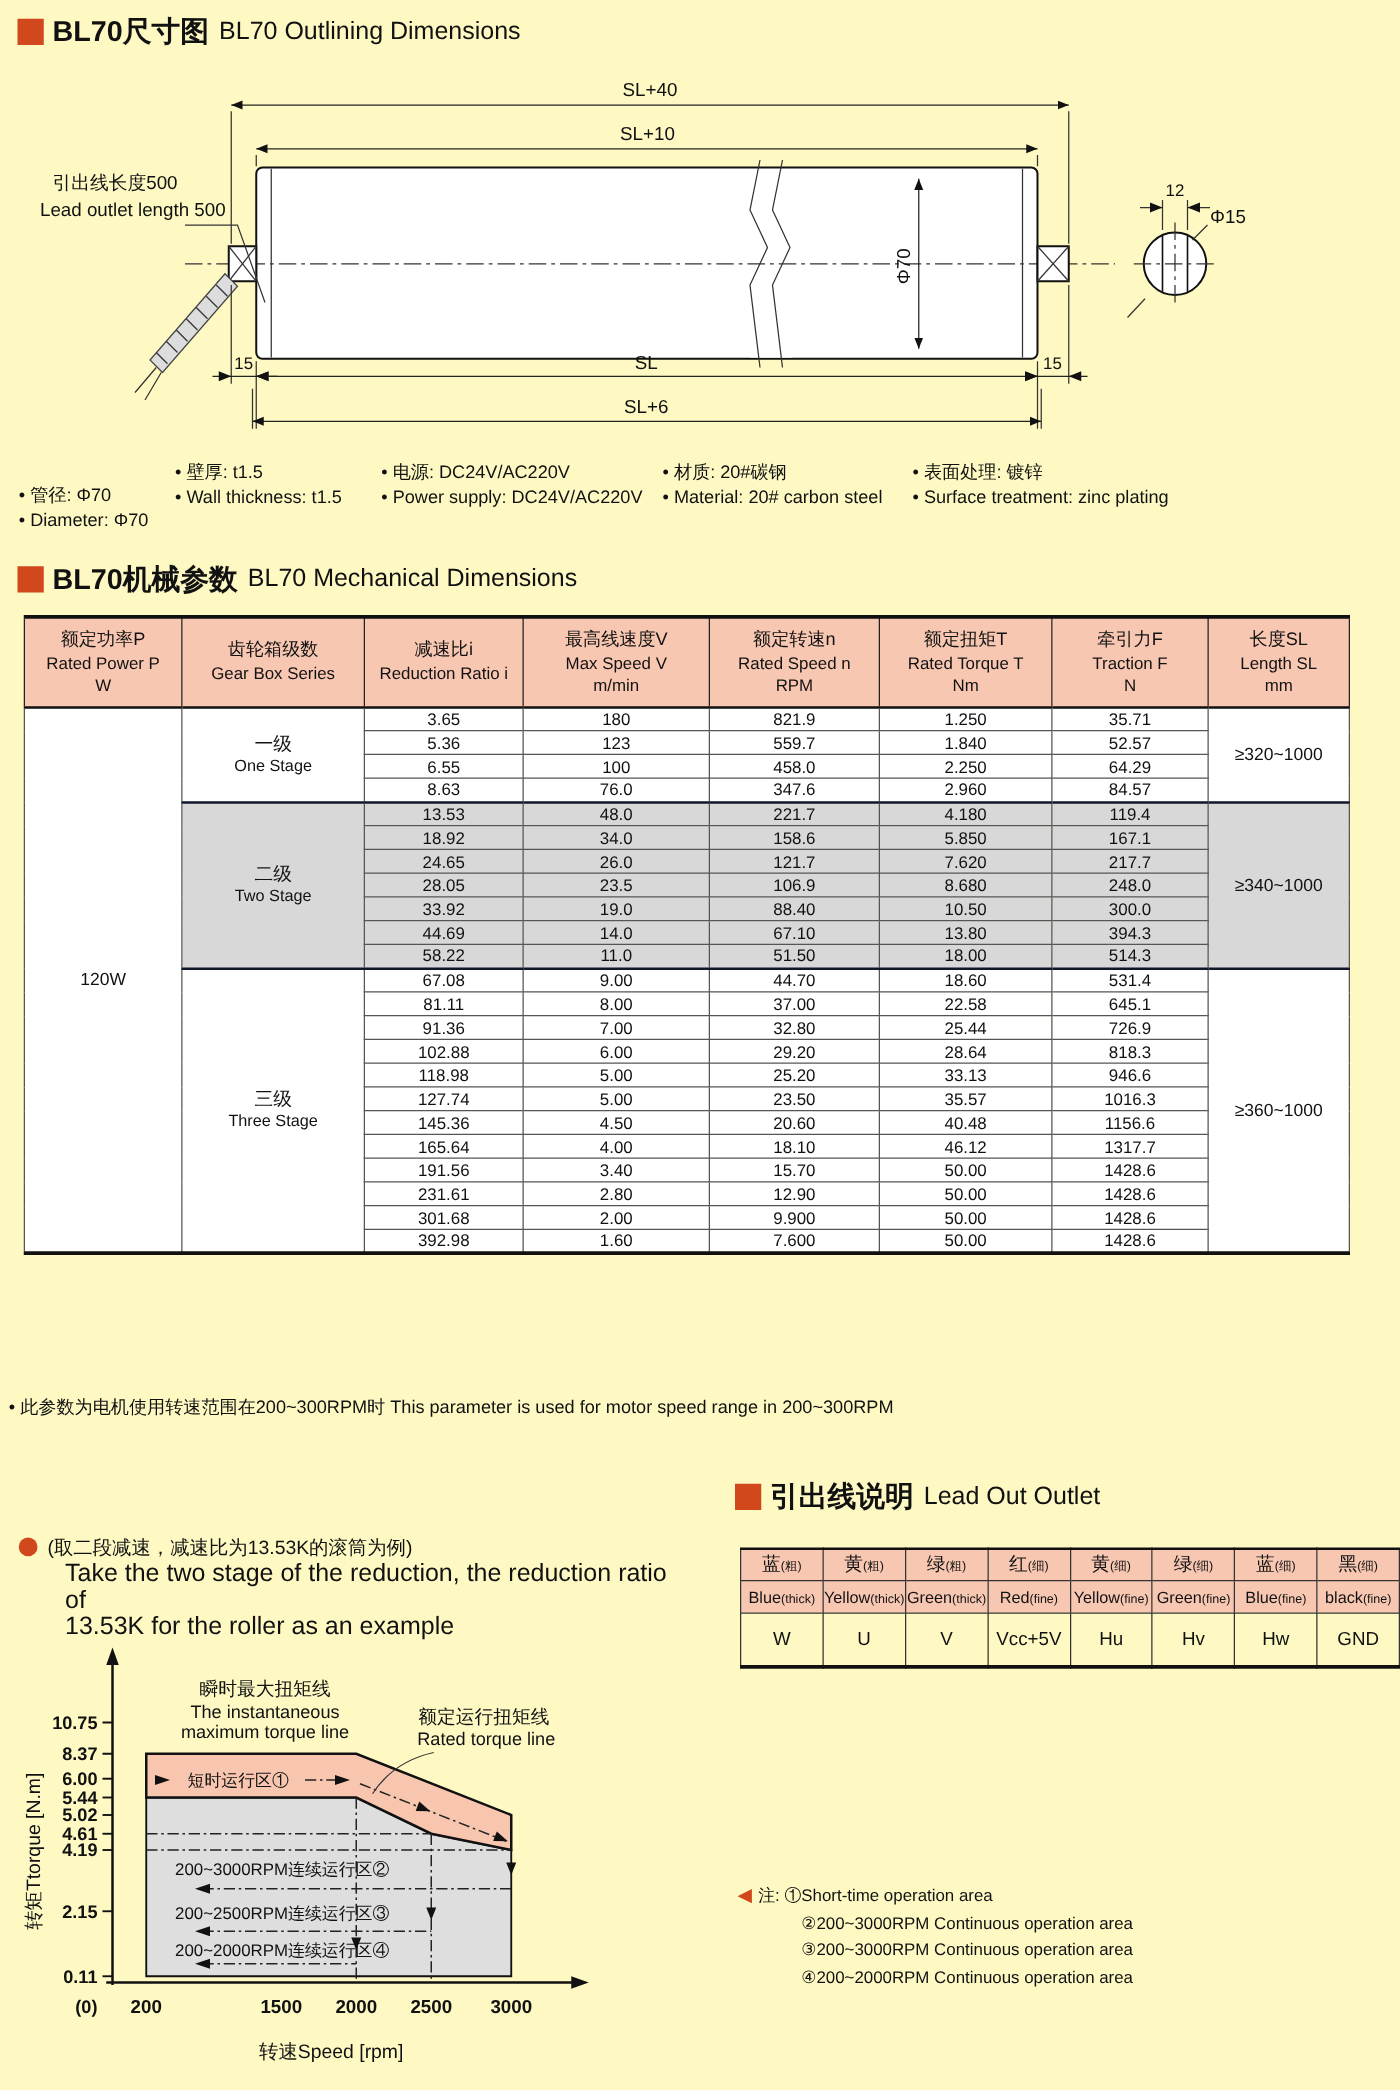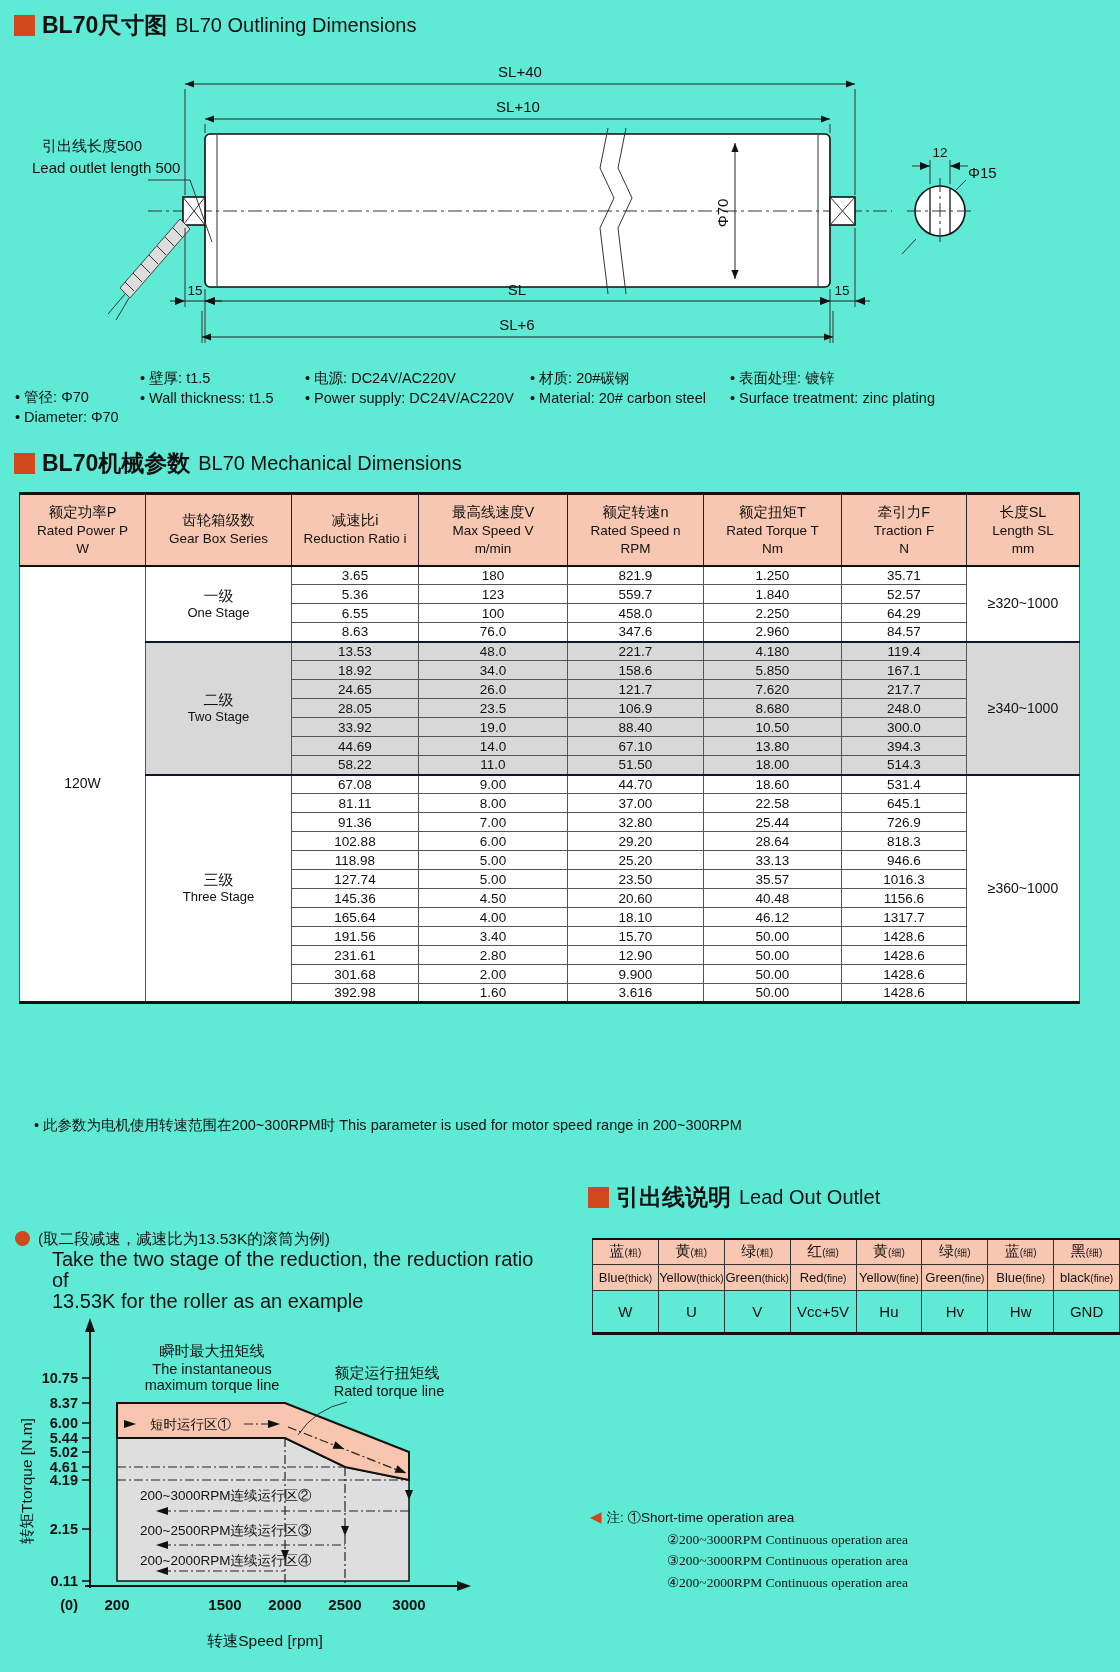--- a/index.html
+++ b/index.html
@@ -1,18 +1,18 @@
 <!DOCTYPE html>
 <html><head>
 <meta charset="utf-8">
 <style>
   :root{ --accent:#d0481b; --hdr-pink:#f8c7b2; --row-gray:#d8d8d8; }
   *{ margin:0; padding:0; box-sizing:border-box; }
   body{ background:#fff; font-family:"Liberation Sans",sans-serif; color:#111; }
-  .page{ position:relative; width:1120px; height:1672px; background:#5eead4; overflow:hidden; }
+  .page{ position:relative; width:1120px; height:1672px; background:#fef9c3; overflow:hidden; }
 
   
   .sec{ position:absolute; display:flex; align-items:center; }
   .sec .sq{ width:21px; height:21px; background:var(--accent); margin-right:7px; }
   .sec .cn{ font-size:23px; font-weight:bold; }
   .sec .en{ font-size:20px; margin-left:8px; }
 
   
   .spec{ position:absolute; font-size:14.5px; line-height:20px; }
   .spec div{ white-space:nowrap; }
@@ -26,42 +26,42 @@
   .mech th .en{ font-size:13.5px; line-height:18px; }
   .mech th .unit{ font-size:13.5px; line-height:17px; }
   .mech td{ border:1px solid #555; text-align:center; font-size:13.5px; height:19px; line-height:17px; padding:0; background:#fff; }
   .mech tr.group-start td{ border-top:2px solid #0f172a; }
   .mech tr.shaded td{ background:var(--row-gray); }
   .mech td.power-cell{ background:#fff !important; font-size:14px; }
   .mech td.stage-cell .cn{ font-size:15px; line-height:18px; }
   .mech td.stage-cell .en{ font-size:13px; line-height:16px; }
   .mech td.length-cell{ font-size:14px; }
 
-  .footnote{ position:absolute; left:34px; top:1116px; font-size:14.5px; }
+  .footnote{ position:absolute; left:7px; top:1116px; font-size:14.5px; }
 
   
   .motion-bullet{ position:absolute; left:15px; top:1228px; width:530px; }
   .motion-bullet .dot{ display:inline-block; width:15px; height:15px; border-radius:50%; background:var(--accent);
                        margin-right:8px; vertical-align:-2px; }
   .motion-bullet .b1{ font-size:15.5px; line-height:21px; }
   .motion-bullet .b2,.motion-bullet .b3{ font-size:20px; line-height:21px; margin-left:37px; }
 
   
   .wire{ position:absolute; left:592px; top:1238px; width:528px; border-collapse:collapse; table-layout:fixed;
          border-top:2px solid #111; border-bottom:3px solid #111; }
   .wire td{ border:1px solid #333; text-align:center; vertical-align:middle; }
   .wire .r1 td{ background:var(--hdr-pink); height:25px; font-size:15px; }
   .wire .r2 td{ background:var(--hdr-pink); height:26px; font-size:13px; }
   .wire .r3 td{ height:43px; font-size:15px; }
   .wire .s{ font-size:10px; }
 
   
   .notes{ position:absolute; left:590px; top:1506px; font-size:13.5px; line-height:21.5px; }
   .notes .tri{ color:var(--accent); font-size:15px; margin-right:5px; }
-  .notes .indent{ margin-left:77px;font-family:Liberation Serif, serif; }
+  .notes .indent{ margin-left:51px; }
 
   
   svg{ position:absolute; }
   .thin{ stroke:#333; stroke-width:1; fill:none; }
   .dimln{ stroke:#222; stroke-width:1; fill:none; }
   .obj{ stroke:#111; stroke-width:1.6; fill:#fff; }
   .cdash{ stroke:#333; stroke-width:1; stroke-dasharray:14 4 3 4; fill:none; }
   .dtext{ font-size:15px; fill:#111; text-anchor:middle; }
   .dtext-l{ font-size:15px; fill:#111; text-anchor:start; }
   .arrfill{ fill:#111; stroke:none; }
@@ -432,21 +432,21 @@
         <tr>
           <td>301.68</td>
           <td>2.00</td>
           <td>9.900</td>
           <td>50.00</td>
           <td>1428.6</td>
         </tr>
         <tr>
           <td>392.98</td>
           <td>1.60</td>
-          <td>3.616</td>
+          <td>7.600</td>
           <td>50.00</td>
           <td>1428.6</td>
         </tr>
       </tbody>
   </table>
 
   <div class="footnote">• 此参数为电机使用转速范围在200~300RPM时 This parameter is used for motor speed range in 200~300RPM</div>
 
 
   <div class="motion-bullet">

